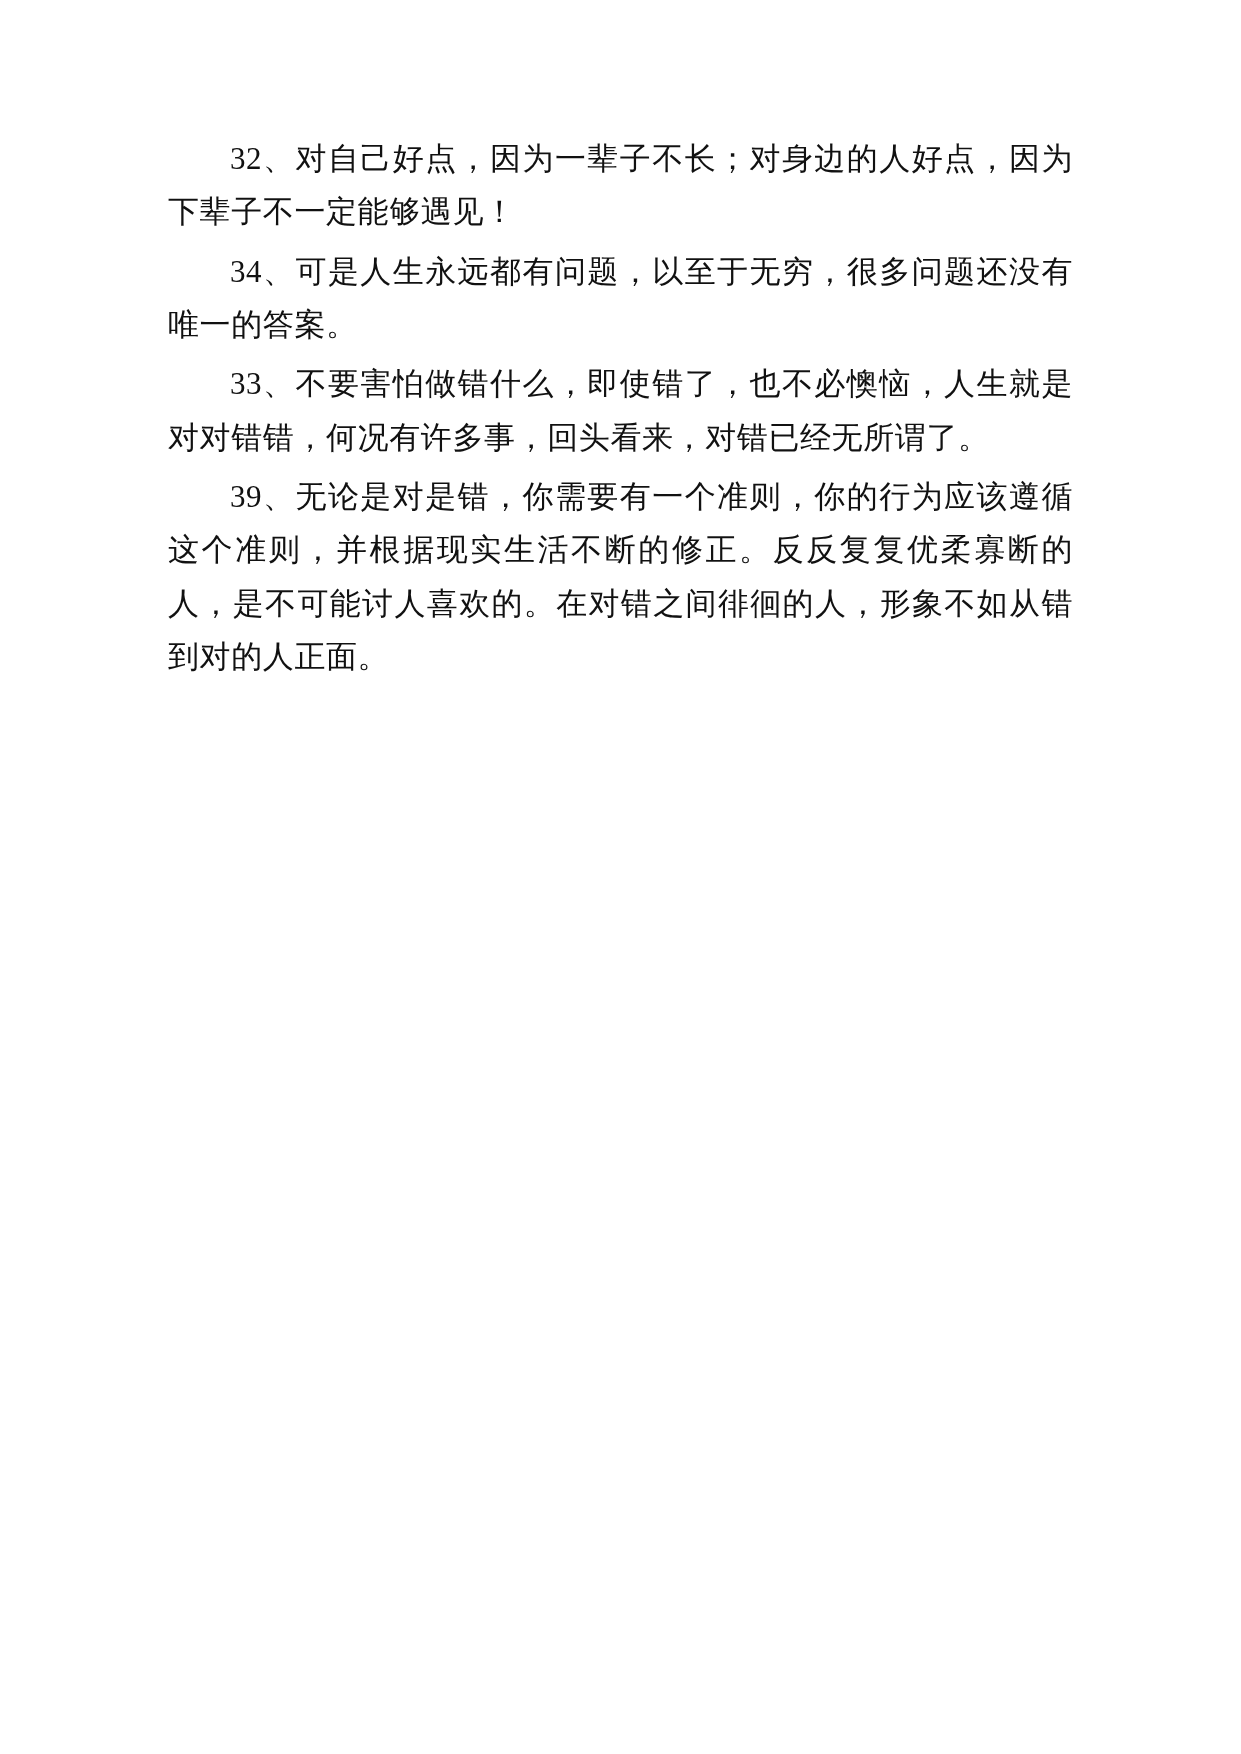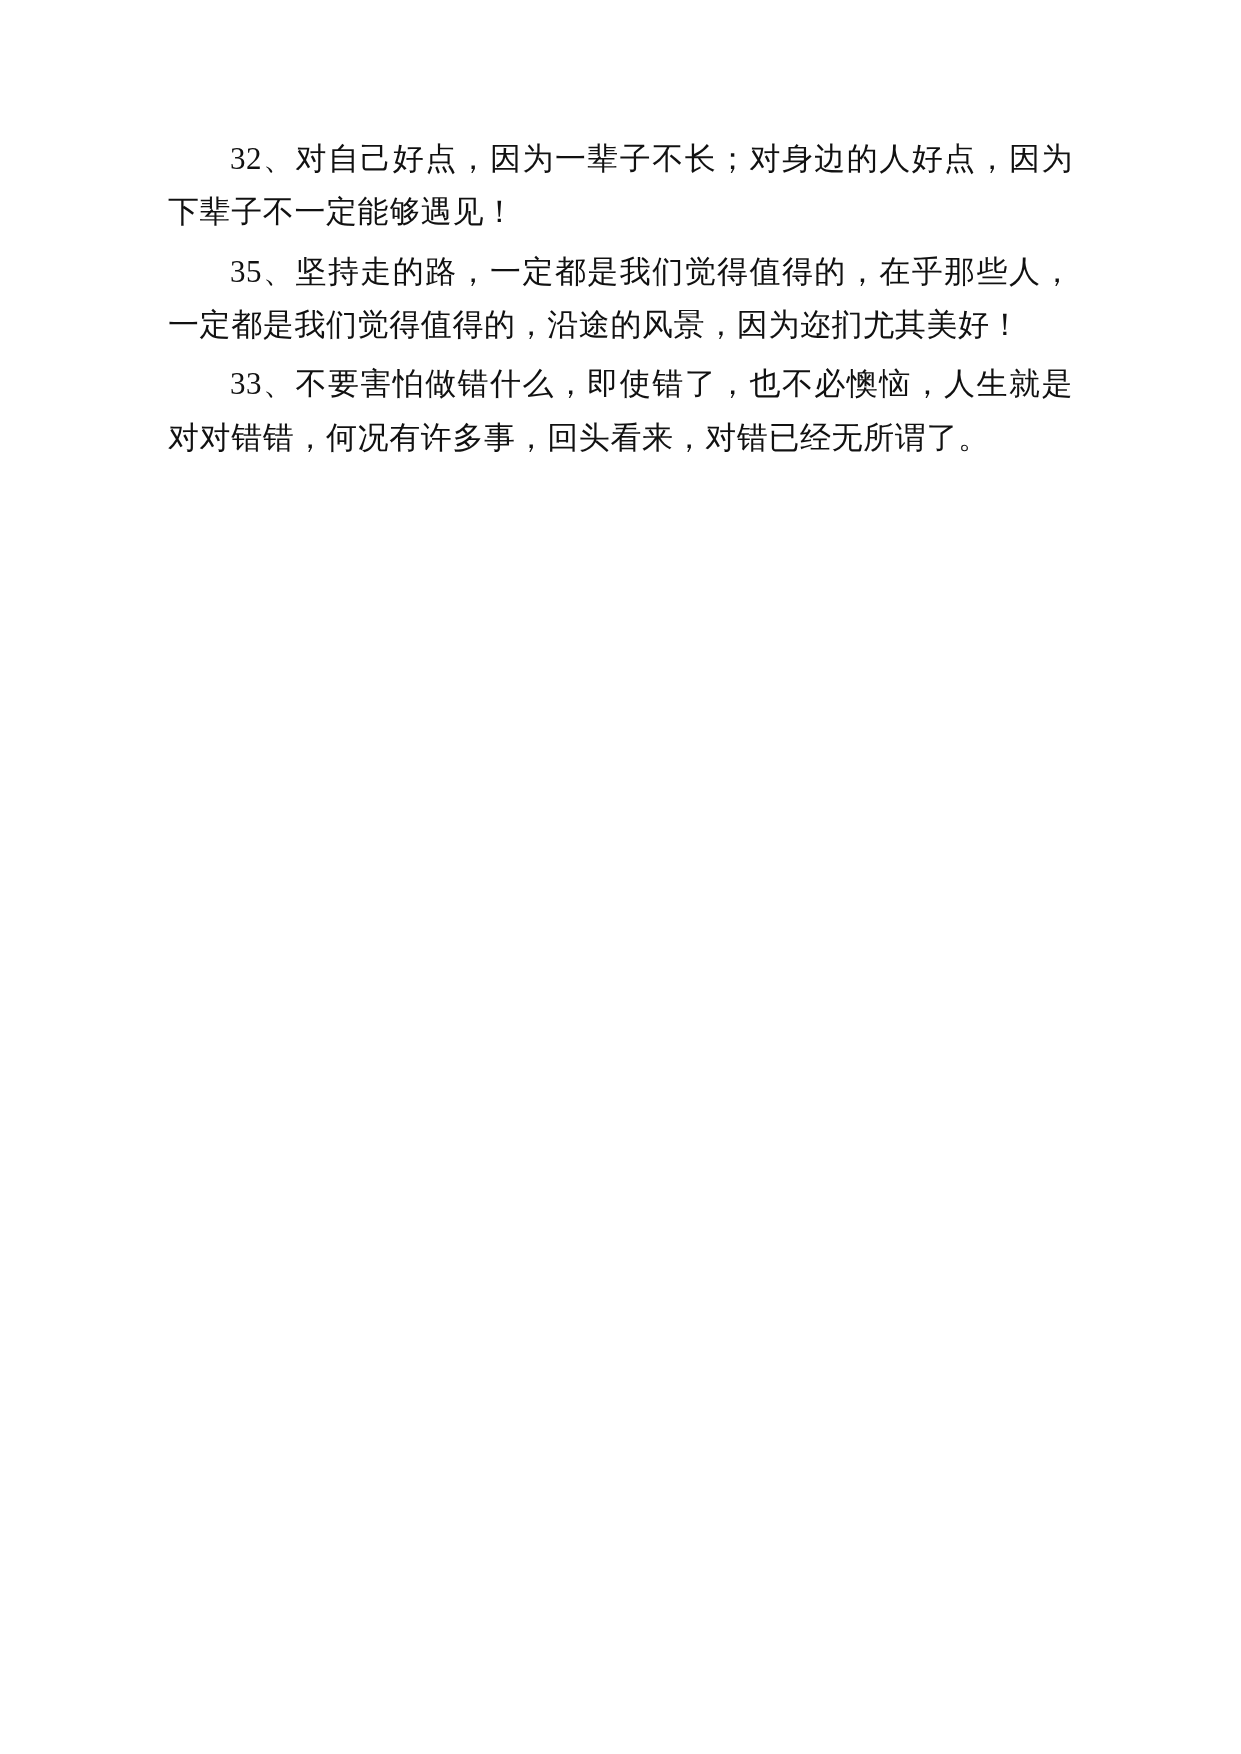--- a/index.html
+++ b/index.html
@@ -33,16 +33,17 @@
     text-indent: 2em;
     word-break: break-all;
   }
 </style>
 </head>
 <body>
 
 <div class="page">
   <div class="doc-body">
     <p class="para">32、对自己好点，因为一辈子不长；对身边的人好点，因为下辈子不一定能够遇见！</p>
-    <p class="para">35、坚持走的路，一定都是我们觉得值得的，在乎那些人，一定都是我们觉得值得的，沿途的风景，因为迩扪尤其美好！</p>
+    <p class="para">34、可是人生永远都有问题，以至于无穷，很多问题还没有唯一的答案。</p>
     <p class="para">33、不要害怕做错什么，即使错了，也不必懊恼，人生就是对对错错，何况有许多事，回头看来，对错已经无所谓了。</p>
+    <p class="para">39、无论是对是错，你需要有一个准则，你的行为应该遵循这个准则，并根据现实生活不断的修正。反反复复优柔寡断的人，是不可能讨人喜欢的。在对错之间徘徊的人，形象不如从错到对的人正面。</p>
   </div>
 </div>
 
 </body></html>

